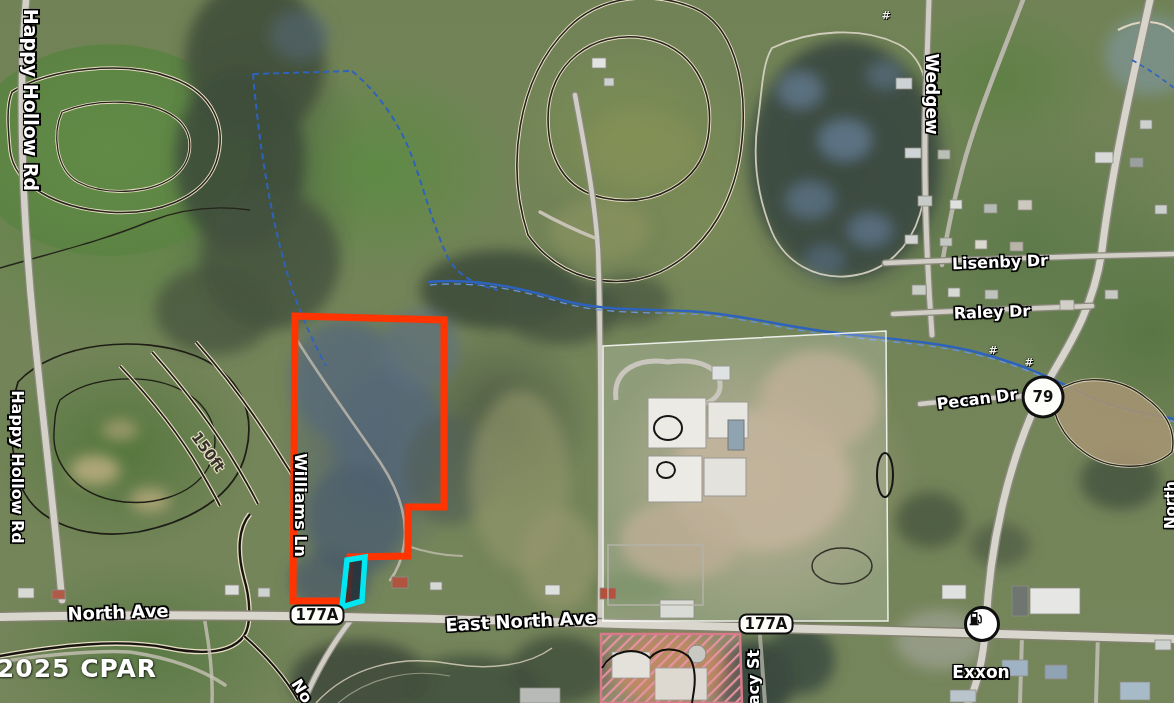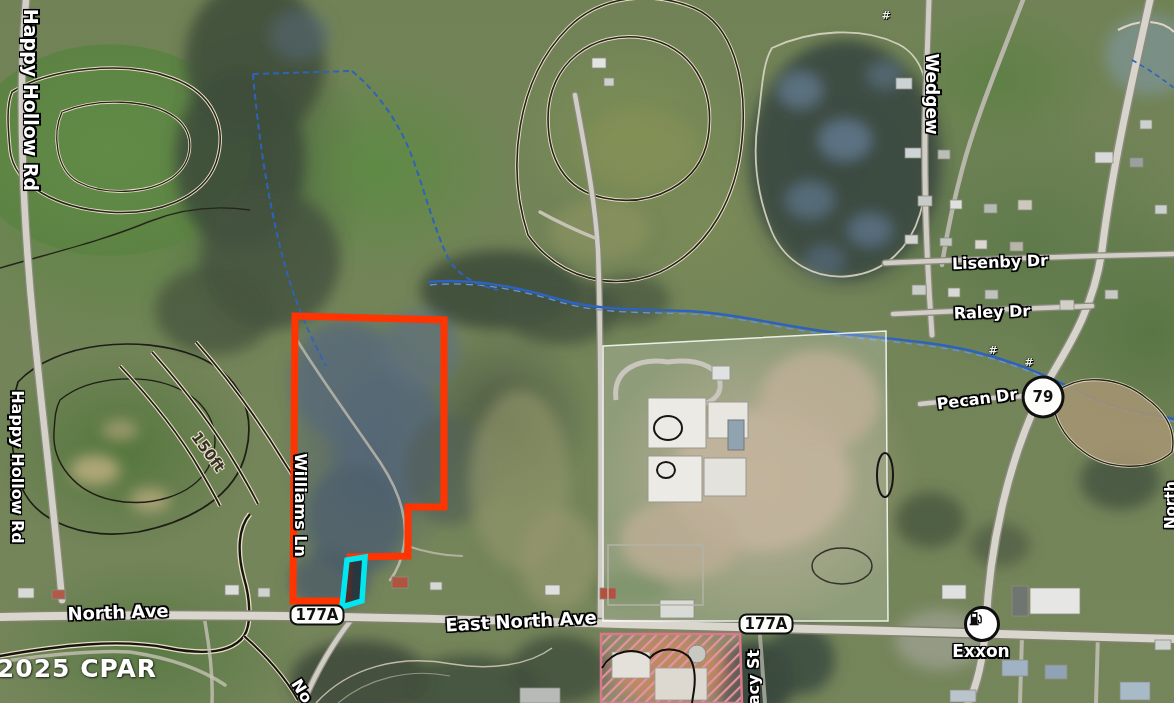--- a/index.html
+++ b/index.html
@@ -251,21 +251,21 @@
   <div class="lbl" style="left:932px;top:94px;font-size:17px;transform:translate(-50%,-50%) rotate(90deg);">Wedgew</div>
   <div class="lbl" style="left:1000px;top:262px;font-size:16px;transform:translate(-50%,-50%) rotate(-2deg);">Lisenby Dr</div>
   <div class="lbl" style="left:992px;top:312px;font-size:16px;transform:translate(-50%,-50%) rotate(-2deg);">Raley Dr</div>
   <div class="lbl" style="left:977px;top:399px;font-size:16px;transform:translate(-50%,-50%) rotate(-7deg);">Pecan Dr</div>
   <div class="lbl" style="left:118px;top:612px;font-size:18px;transform:translate(-50%,-50%) rotate(-2deg);">North Ave</div>
   <div class="lbl" style="left:521px;top:621px;font-size:18px;transform:translate(-50%,-50%) rotate(-3deg);">East North Ave</div>
   <div class="lbl" style="left:300px;top:505px;font-size:16px;transform:translate(-50%,-50%) rotate(90deg);">Williams Ln</div>
   <div class="lbl" style="left:753px;top:686px;font-size:16px;transform:translate(-50%,-50%) rotate(-90deg);">Tracy St</div>
   <div class="lbl" style="left:302px;top:691px;font-size:16px;transform:translate(-50%,-50%) rotate(58deg);">No</div>
   <div class="lbl" style="left:1171px;top:505px;font-size:15px;transform:translate(-50%,-50%) rotate(-90deg);">North</div>
-  <div class="lbl" style="left:981px;top:651px;font-size:17px;">Exxon</div>
+  <div class="lbl" style="left:981px;top:672px;font-size:17px;">Exxon</div>
 
   <div class="contour-lbl" style="left:208px;top:452px;font-size:15px;">150ft</div>
 
   <div class="hash" style="left:886px;top:15px;">#</div>
   <div class="hash" style="left:993px;top:350px;">#</div>
   <div class="hash" style="left:1029px;top:362px;">#</div>
 
   <div class="shield" style="left:317px;top:615px;">177A</div>
   <div class="shield" style="left:766px;top:624px;">177A</div>
   <div class="shield oval" style="left:1043px;top:397px;">79</div>

